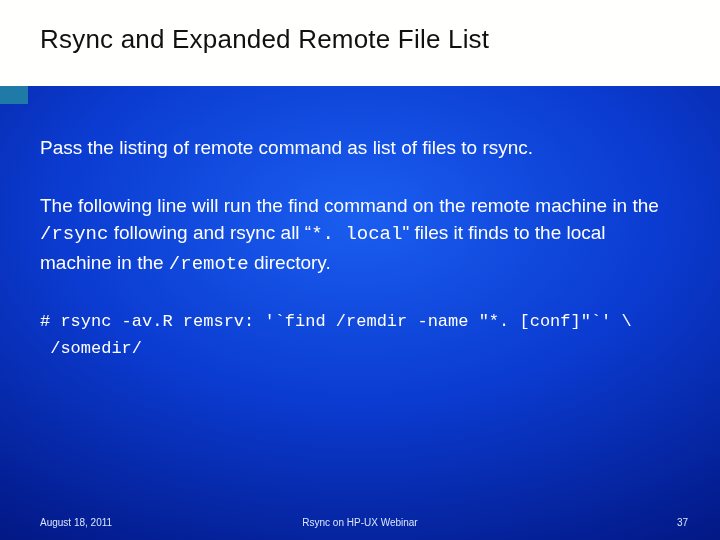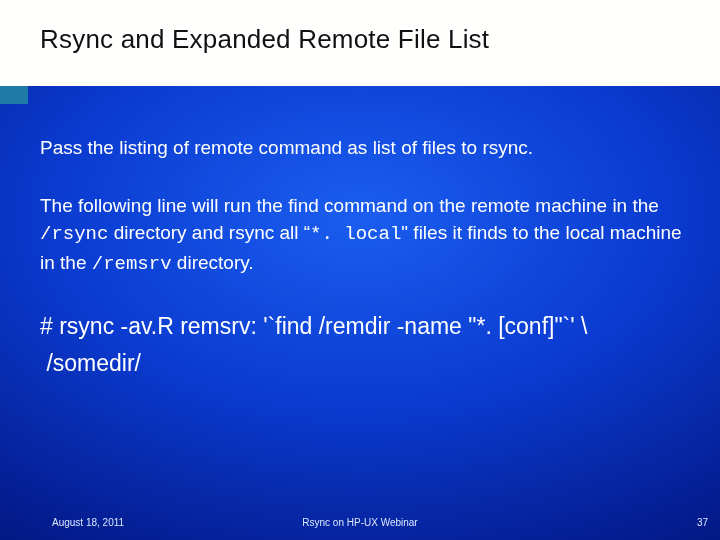--- a/index.html
+++ b/index.html
@@ -46,67 +46,67 @@
   }
   .para {
     margin: 8px 0 30px 0;
     font-weight: 400;
   }
   .mono {
     font-family: "Courier New", Courier, monospace;
     font-size: 19px;
   }
   .cmdblock {
-    font-family: Liberation Sans, sans-serif;
-    font-size: 23px;
+    font-family: Liberation Mono, monospace;
+    font-size: 17px;
     white-space: pre;
     line-height: 1.6;
   }
   .footer {
     position: absolute;
     bottom: 12px;
     left: 0;
     width: 100%;
     font-size: 10px;
     color: #dbe6ff;
   }
   .footer .date {
     position: absolute;
-    left: 52px;
+    left: 40px;
     bottom: 0;
     margin-top: 28px;
   }
   .footer .title {
     position: absolute;
     left: 50%;
     transform: translateX(-50%);
     bottom: 0;
   }
   .footer .pagenum {
     position: absolute;
-    right: 12px;
+    right: 32px;
     bottom: 0;
   }
 </style>
 </head>
 <body>
 
 <div class="slide">
 
   <div class="header">
     <h1>Rsync and Expanded Remote File List</h1>
   </div>
   <div class="accent-strip"></div>
 
   <div class="body">
 
     <p class="para">Pass the listing of remote command as list of files to rsync.</p>
 
     <p class="para">
-      <span>The following line will run the find command on the remote machine in the </span><span class="mono">/rsync</span><span> directory and rsync all “</span><span class="mono">*. local</span><span>" files it finds to the local machine in the </span><span class="mono">/remsrv</span><span> directory.</span>
+      <span>The following line will run the find command on the remote machine in the </span><span class="mono">/rsync</span><span> following and rsync all “</span><span class="mono">*. local</span><span>" files it finds to the local machine in the </span><span class="mono">/remote</span><span> directory.</span>
     </p>
 
     <div class="cmdblock"><span># rsync -av.R remsrv: '`find /remdir -name "*. [conf]"`' \</span>
 <span> /somedir/</span></div>
 
   </div>
 
   <div class="footer">
     <span class="date">August 18, 2011</span>
     <span class="title">Rsync on HP-UX Webinar</span>

